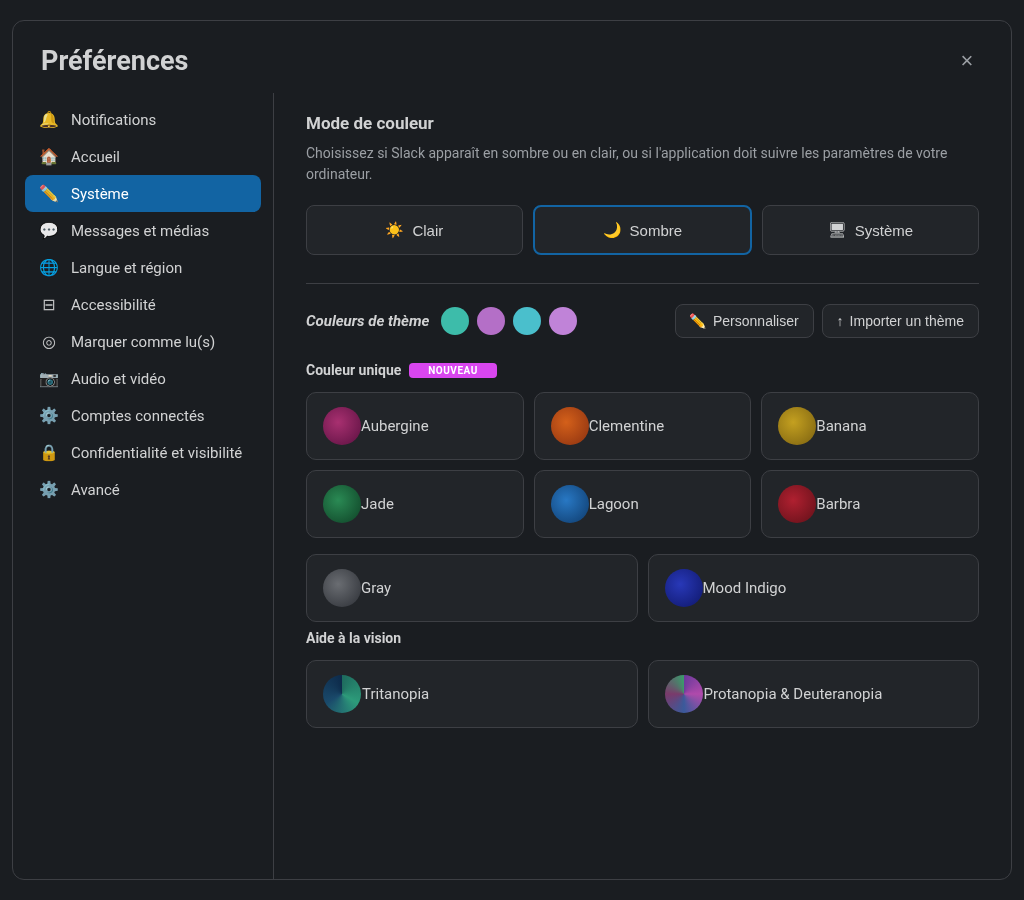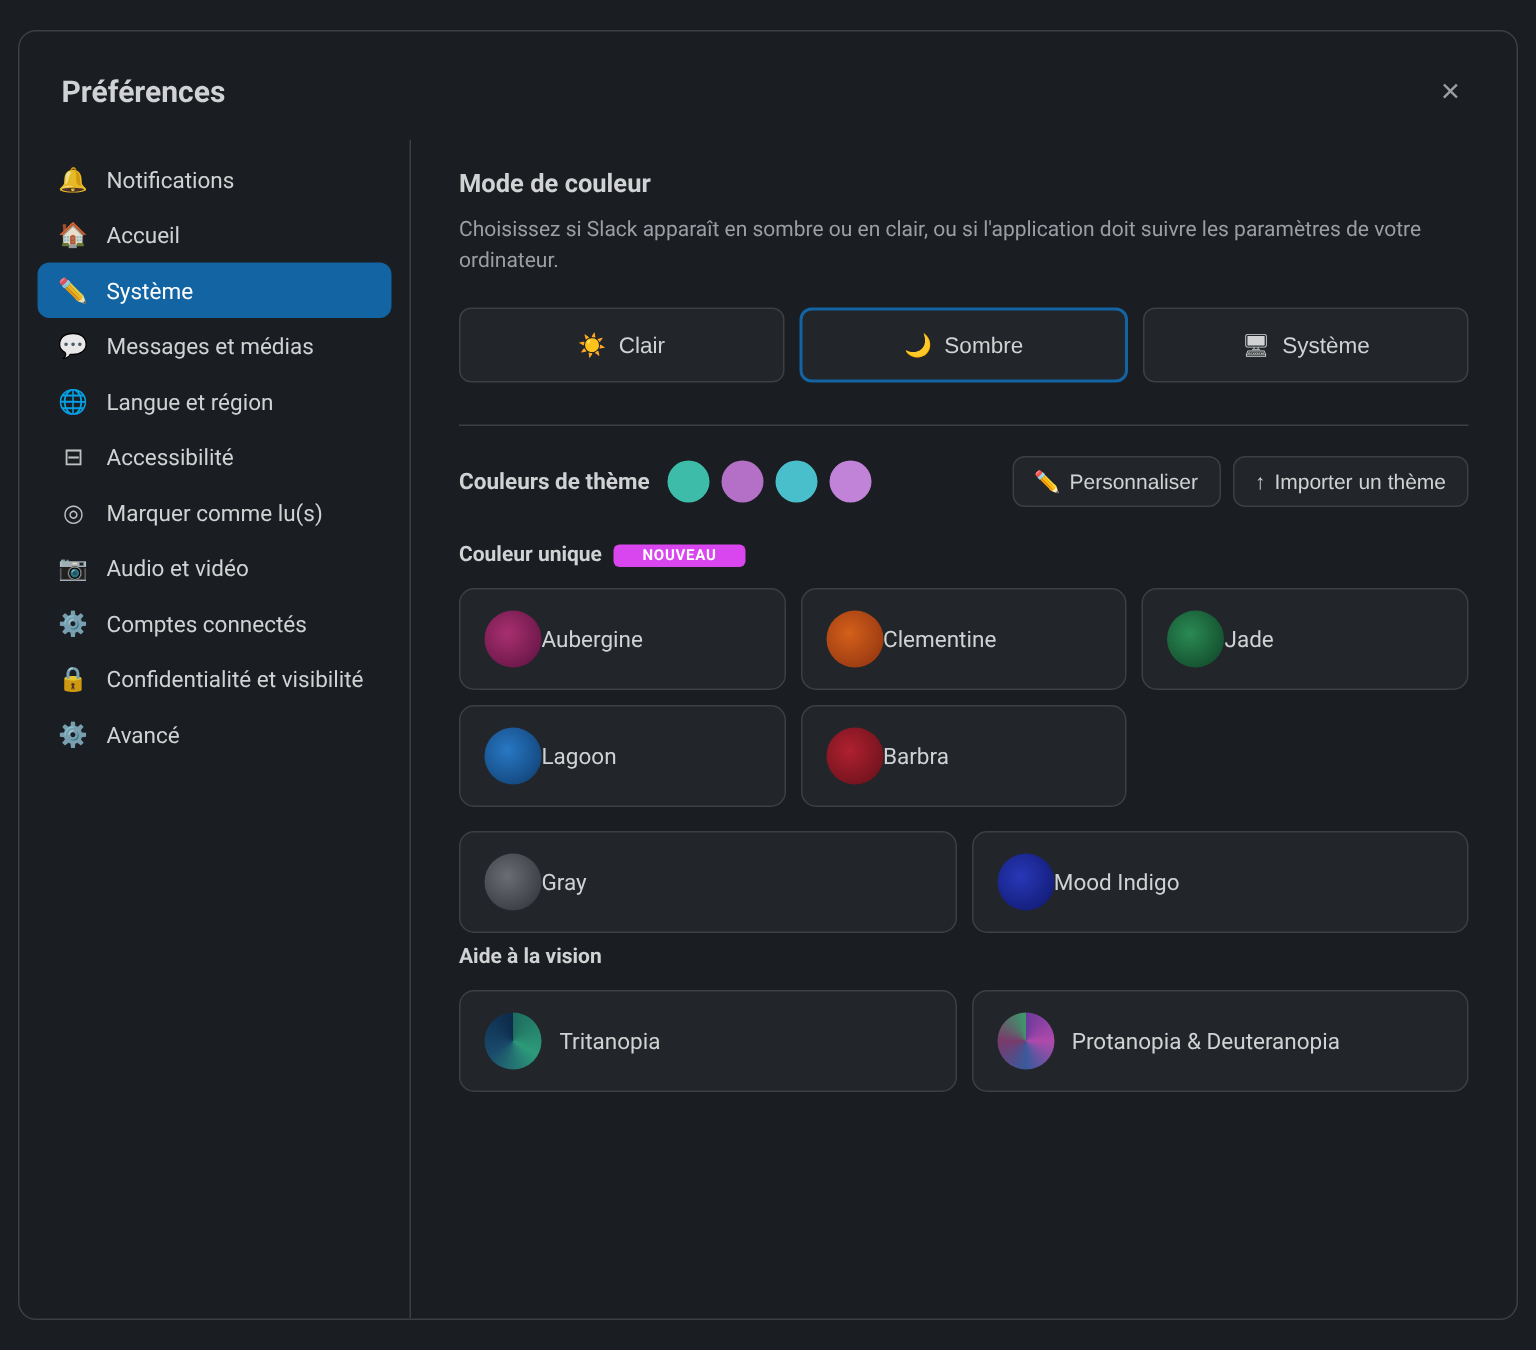--- a/index.html
+++ b/index.html
@@ -22,21 +22,21 @@
       overflow: hidden;
       position: relative;
     }
     .modal-header {
       display: flex;
       justify-content: space-between;
       align-items: center;
       padding: 24px 28px 16px 28px;
     }
     .modal-title {
-      font-size: 20px;
+      font-size: 27px;
       font-weight: 700;
       color: #d1d2d3;
     }
     .close-btn {
       background: none;
       border: none;
       color: #9b9fa4;
       font-size: 22px;
       cursor: pointer;
       width: 32px;
@@ -127,20 +127,21 @@
       display: flex;
       align-items: center;
       gap: 12px;
       margin-bottom: 24px;
     }
     .theme-colors-label {
       font-size: 15px;
       font-weight: 700;
       color: #d1d2d3;
       min-width: 90px;
+      font-style: italic;
     }
     .color-dots {
       display: flex;
       gap: 8px;
       margin-right: 8px;
     }
     .color-dot {
       width: 28px;
       height: 28px;
       border-radius: 50%;
@@ -213,21 +214,21 @@
     }
     .aide-vision-title {
       font-size: 14px;
       font-weight: 700;
       color: #d1d2d3;
       margin-bottom: 14px;
     }
     .vision-card {
       display: flex;
       align-items: center;
-      gap: 12px;
+      gap: 1px;
       padding: 14px 16px;
       background: #222529;
       border: 1px solid #3d3f44;
       border-radius: 10px;
       cursor: pointer;
       color: #d1d2d3;
       font-size: 15px;
     }
     
     .circle-tritanopia {
@@ -350,20 +351,24 @@
       <div class="themes-grid">
         <div class="theme-card">
           <div class="theme-circle" style="background: radial-gradient(circle at 40% 40%, #a83070, #5a1040);"></div>
           <span>Aubergine</span>
         </div>
         <div class="theme-card">
           <div class="theme-circle" style="background: radial-gradient(circle at 40% 40%, #d4601a, #8a3010);"></div>
           <span>Clementine</span>
         </div>
         <div class="theme-card">
+          <div class="theme-circle" style="background: radial-gradient(circle at 40% 40%, #c4a020, #7a6010);"></div>
+          <span>Banana</span>
+        </div>
+        <div class="theme-card">
           <div class="theme-circle" style="background: radial-gradient(circle at 40% 40%, #2a8a54, #0e4025);"></div>
           <span>Jade</span>
         </div>
         <div class="theme-card">
           <div class="theme-circle" style="background: radial-gradient(circle at 40% 40%, #2878c4, #0e3a6a);"></div>
           <span>Lagoon</span>
         </div>
         <div class="theme-card">
           <div class="theme-circle" style="background: radial-gradient(circle at 40% 40%, #b02030, #601018);"></div>
           <span>Barbra</span>

